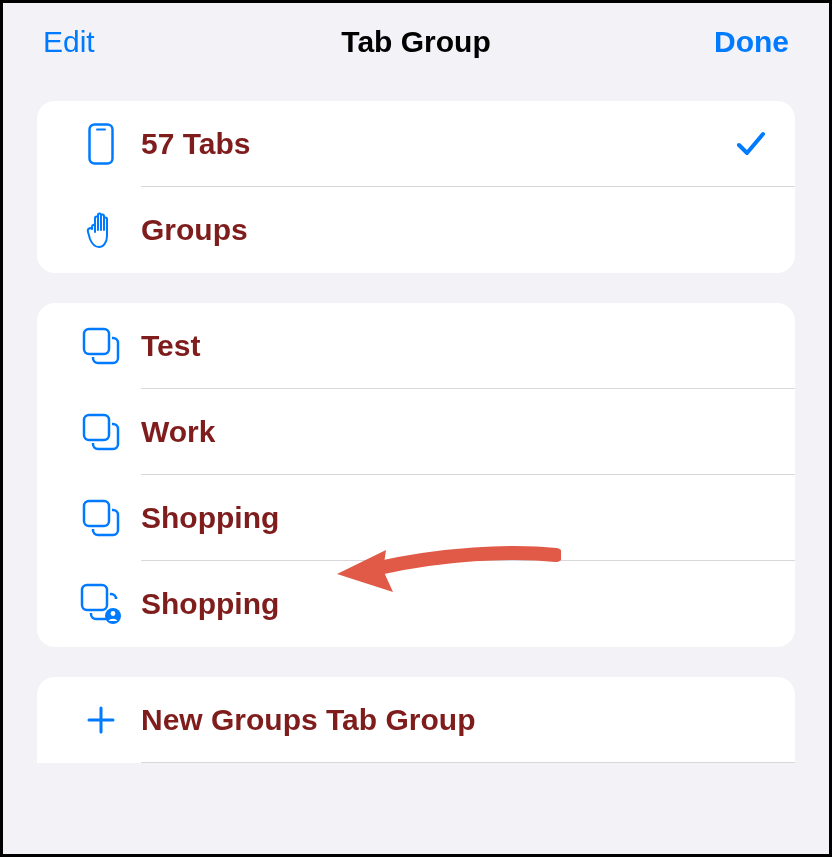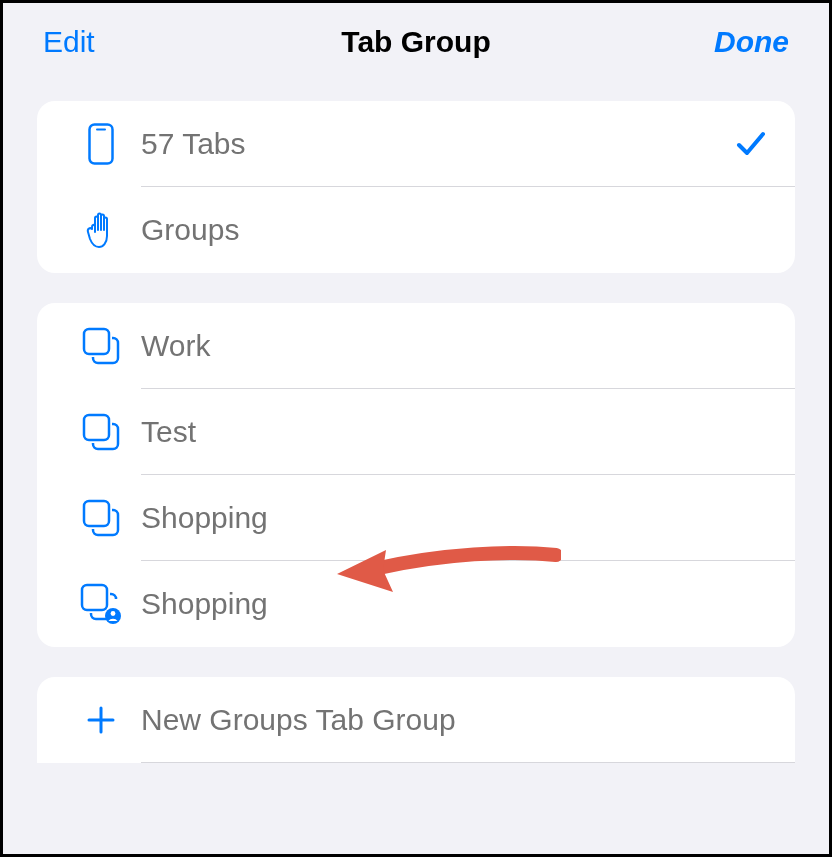--- a/index.html
+++ b/index.html
@@ -30,21 +30,20 @@
       color: #000;
       position: absolute;
       left: 50%;
       transform: translateX(-50%);
     }
     .header-right {
       color: #007aff;
       font-size: 30px;
       font-weight: 600;
       cursor: pointer;
-      font-style: italic;
     }
     .section {
       background: #fff;
       border-radius: 18px;
       margin: 30px 34px 0 34px;
       overflow: hidden;
     }
     .section.first { margin-top: 20px; }
     .section.last-partial {
       border-bottom-left-radius: 0;
@@ -76,22 +75,22 @@
     }
     .icon-col {
       width: 80px;
       display: flex;
       align-items: center;
       justify-content: center;
       flex-shrink: 0;
     }
     .label {
       font-size: 30px;
-      color: #737373;
-      font-weight: 400;
+      color: #7f1d1d;
+      font-weight: 700;
       flex: 1;
     }
     .trailing {
       width: 40px;
       display: flex;
       align-items: center;
       justify-content: center;
     }
     .annotation-arrow {
       position: absolute;
@@ -136,31 +135,31 @@
 </div>
 
 <div class="section">
   <div class="row">
     <div class="icon-col">
       <svg width="38" height="38" viewBox="0 0 38 38">
         <rect x="2" y="2" width="25" height="25" rx="5" fill="none" stroke="#007aff" stroke-width="2.5"></rect>
         <path d="M11 30 L11 31 a5 5 0 0 0 5 5 L31 36 a5 5 0 0 0 5 -5 L36 16 a5 5 0 0 0 -5 -5 L30 11" fill="none" stroke="#007aff" stroke-width="2.5"></path>
       </svg>
     </div>
+    <div class="label">Test</div>
+    <div class="sep"></div>
+  </div>
+  <div class="row">
+    <div class="icon-col">
+      <svg width="38" height="38" viewBox="0 0 38 38">
+        <rect x="2" y="2" width="25" height="25" rx="5" fill="none" stroke="#007aff" stroke-width="2.5"></rect>
+        <path d="M11 30 L11 31 a5 5 0 0 0 5 5 L31 36 a5 5 0 0 0 5 -5 L36 16 a5 5 0 0 0 -5 -5 L30 11" fill="none" stroke="#007aff" stroke-width="2.5"></path>
+      </svg>
+    </div>
     <div class="label">Work</div>
-    <div class="sep"></div>
-  </div>
-  <div class="row">
-    <div class="icon-col">
-      <svg width="38" height="38" viewBox="0 0 38 38">
-        <rect x="2" y="2" width="25" height="25" rx="5" fill="none" stroke="#007aff" stroke-width="2.5"></rect>
-        <path d="M11 30 L11 31 a5 5 0 0 0 5 5 L31 36 a5 5 0 0 0 5 -5 L36 16 a5 5 0 0 0 -5 -5 L30 11" fill="none" stroke="#007aff" stroke-width="2.5"></path>
-      </svg>
-    </div>
-    <div class="label">Test</div>
     <div class="sep"></div>
   </div>
   <div class="row">
     <div class="icon-col">
       <svg width="38" height="38" viewBox="0 0 38 38">
         <rect x="2" y="2" width="25" height="25" rx="5" fill="none" stroke="#007aff" stroke-width="2.5"></rect>
         <path d="M11 30 L11 31 a5 5 0 0 0 5 5 L31 36 a5 5 0 0 0 5 -5 L36 16 a5 5 0 0 0 -5 -5 L30 11" fill="none" stroke="#007aff" stroke-width="2.5"></path>
       </svg>
     </div>
     <div class="label">Shopping</div>

